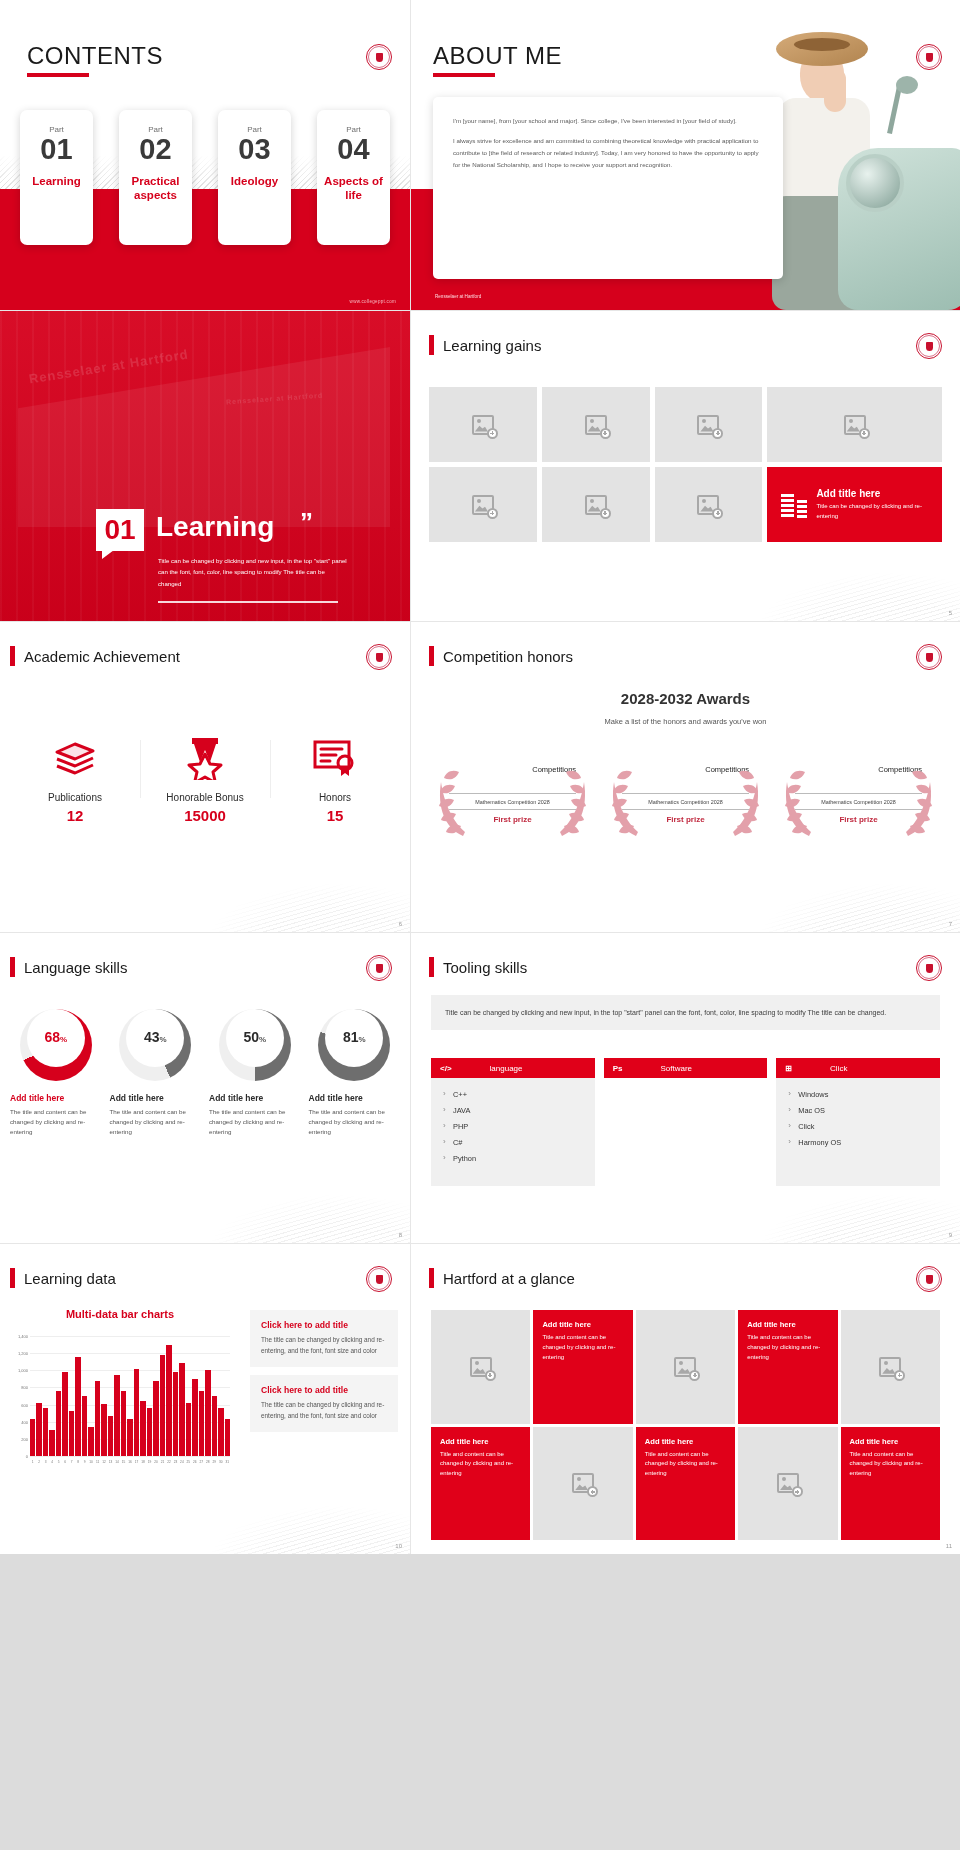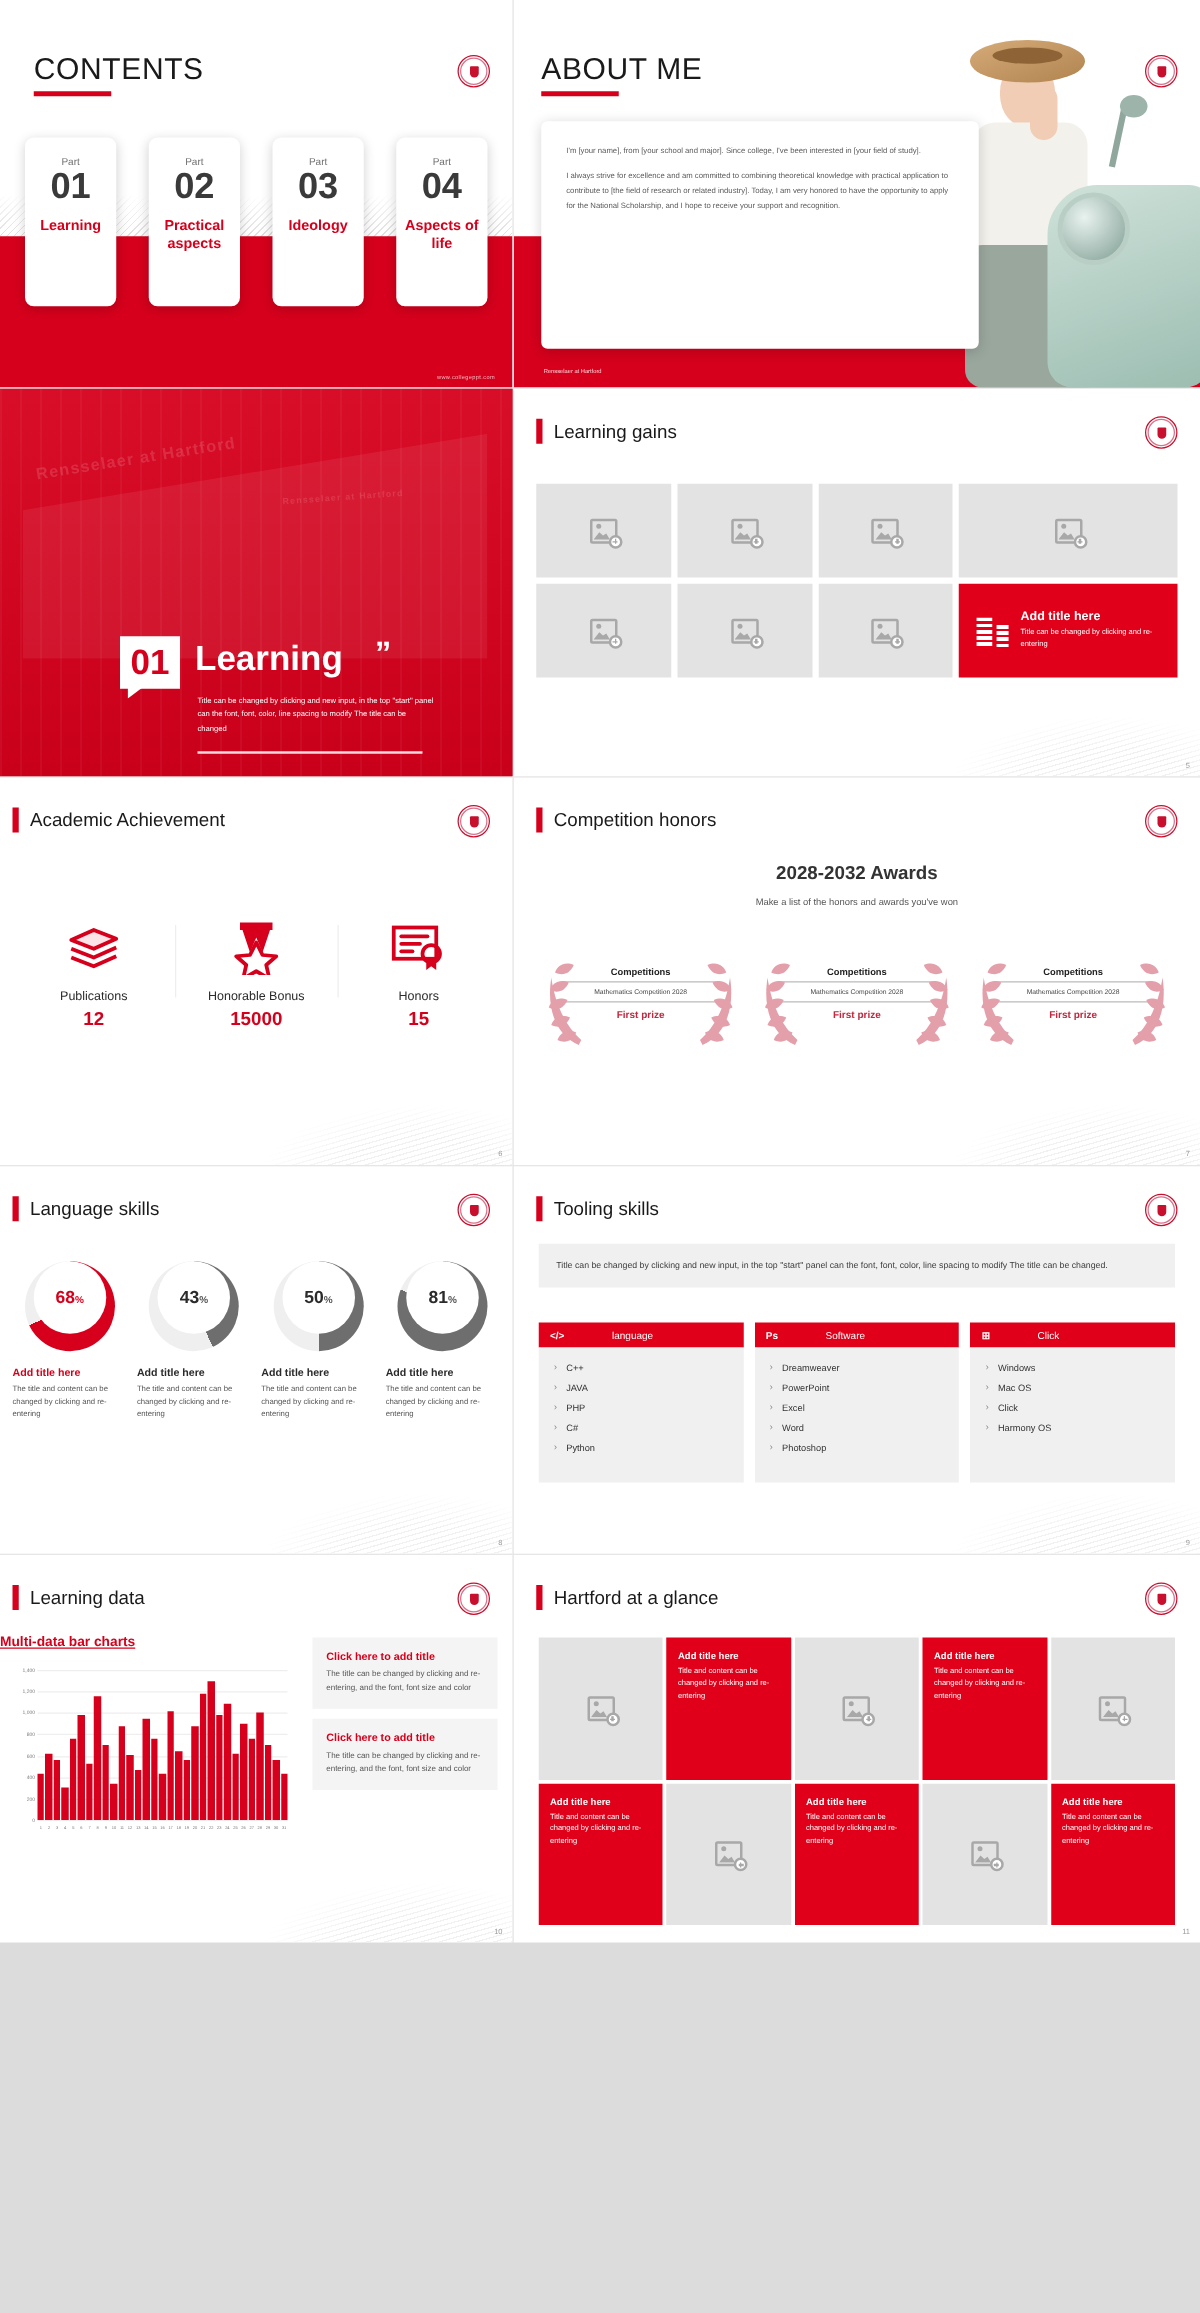--- a/index.html
+++ b/index.html
@@ -140,21 +140,21 @@
   .s6-head { position:absolute; left:18px; top:24px; }
   .s6-t { position:absolute; top:68px; left:0; right:0; text-align:center; font-size:15px; font-weight:bold; color:#333; }
   .s6-s { position:absolute; top:95px; left:0; right:0; text-align:center; font-size:7.5px; color:#555; }
   .s6-cards { position:absolute; left:20px; right:20px; top:130px; display:flex; gap:10px; }
   .s6-card { flex:1; position:relative; height:85px; display:flex; flex-direction:column;
              align-items:center; justify-content:center; }
   .laurel { position:absolute; top:4px; bottom:0; width:34px; }
   .laurel.l { left:2px; }
   .laurel.r { right:2px; }
   .s6-in { width:78%; text-align:center; }
-  .s6-comp { font-size:7.5px; font-weight:bold; color:#232323; padding-bottom:3px; border-bottom:1px solid #bbb; }
+  .s6-comp { font-size:7.5px; font-weight:normal; color:#232323; padding-bottom:19px; border-bottom:1px solid #bbb;text-align:right; }
   .s6-sub { font-size:5.4px; color:#444; margin-top:4px; line-height:1.5; padding-bottom:3px; border-bottom:1px solid #bbb; }
   .s6-prize { font-size:8px; font-weight:bold; color:#c0293f; margin-top:5px; }
 
   
   .s7-head { position:absolute; left:10px; top:24px; }
   .s7-row { position:absolute; left:10px; right:10px; top:76px; display:flex; gap:8px; }
   .s7-col { flex:1; }
   .ring { width:72px; height:72px; border-radius:50%; margin:0 auto; display:flex;
           align-items:flex-start; justify-content:center; }
   .ring .val { font-size:14px; font-weight:bold; }
@@ -170,22 +170,22 @@
   .s8-col { flex:1; }
   .s8-bar { background:#e00019; color:#fff; height:20px; display:flex; align-items:center; gap:7px; padding:0 9px; }
   .s8-bar .bi { font-size:8px; font-weight:bold; }
   .s8-bar .bt { font-size:8px;margin-left:31px; }
   .s8-list { background:#f0f0f0; padding:9px 9px 11px 9px; min-height:108px; }
   .s8-list li { list-style:none; font-size:7.4px; color:#333; padding:3.4px 0 3.4px 13px; position:relative; }
   .s8-list li::before { content:"›"; position:absolute; left:3px; top:2.4px; color:#8a8a8a; font-size:8px; }
 
   
   .s9-head { position:absolute; left:10px; top:24px; }
-  .s9-chart-t { position:absolute; left:0; width:240px; top:64px; text-align:left;
-                font-size:11px; font-weight:bold; color:#d6001c;text-decoration:underline; }
+  .s9-chart-t { position:absolute; left:0; width:240px; top:64px; text-align:center;
+                font-size:11px; font-weight:bold; color:#d6001c; }
   .s9-plot { position:absolute; left:30px; top:92px; width:200px; height:120px; }
   .s9-yaxis { position:absolute; left:-28px; top:0; width:26px; height:120px; }
   .s9-yaxis div { position:absolute; right:0; font-size:4px; color:#777; transform:translateY(-50%); }
   .s9-grid { position:absolute; inset:0; }
   .s9-grid span { position:absolute; left:0; right:0; height:1px; background:#eee; }
   .s9-bars { position:absolute; inset:0; display:flex; align-items:flex-end; gap:1px; }
   .s9-bars i { flex:1; background:#d6001c; display:block; }
   .s9-xaxis { position:absolute; left:30px; top:216px; width:200px; display:flex; gap:1px; }
   .s9-xaxis i { flex:1; font-size:3.2px; color:#777; text-align:center; font-style:normal; }
   .s9-side { position:absolute; right:12px; top:66px; width:148px; }
@@ -600,27 +600,20 @@
         <li>PHP</li>
         <li>C#</li>
         <li>Python</li>
       </ul>
     </div>
     <div class="s8-col">
       <div class="s8-bar">
         <span class="bi">Ps</span>
         <span class="bt">Software</span>
       </div>
-      <ul class="s8-list">
-        <li>Dreamweaver</li>
-        <li>PowerPoint</li>
-        <li>Excel</li>
-        <li>Word</li>
-        <li>Photoshop</li>
-      </ul>
     </div>
     <div class="s8-col">
       <div class="s8-bar">
         <span class="bi">⊞</span>
         <span class="bt">Click</span>
       </div>
       <ul class="s8-list">
         <li>Windows</li>
         <li>Mac OS</li>
         <li>Click</li>

